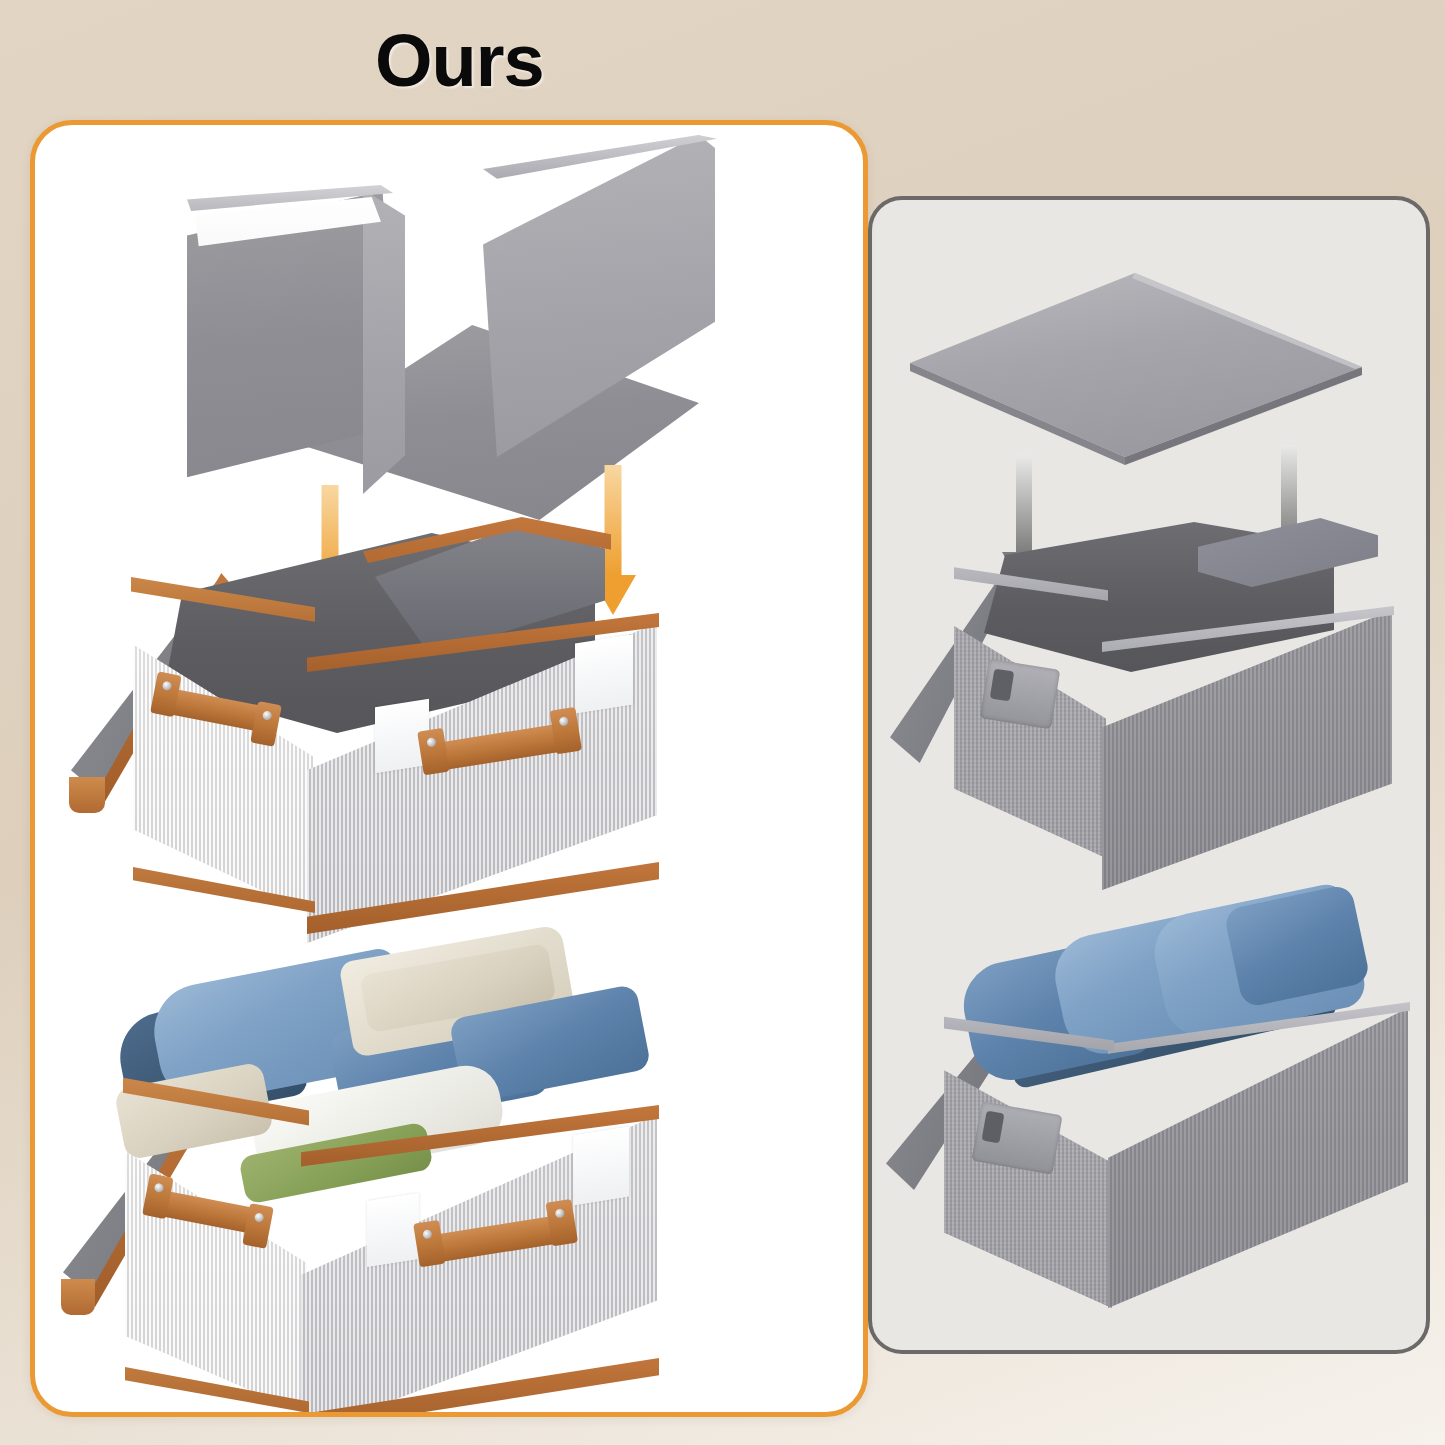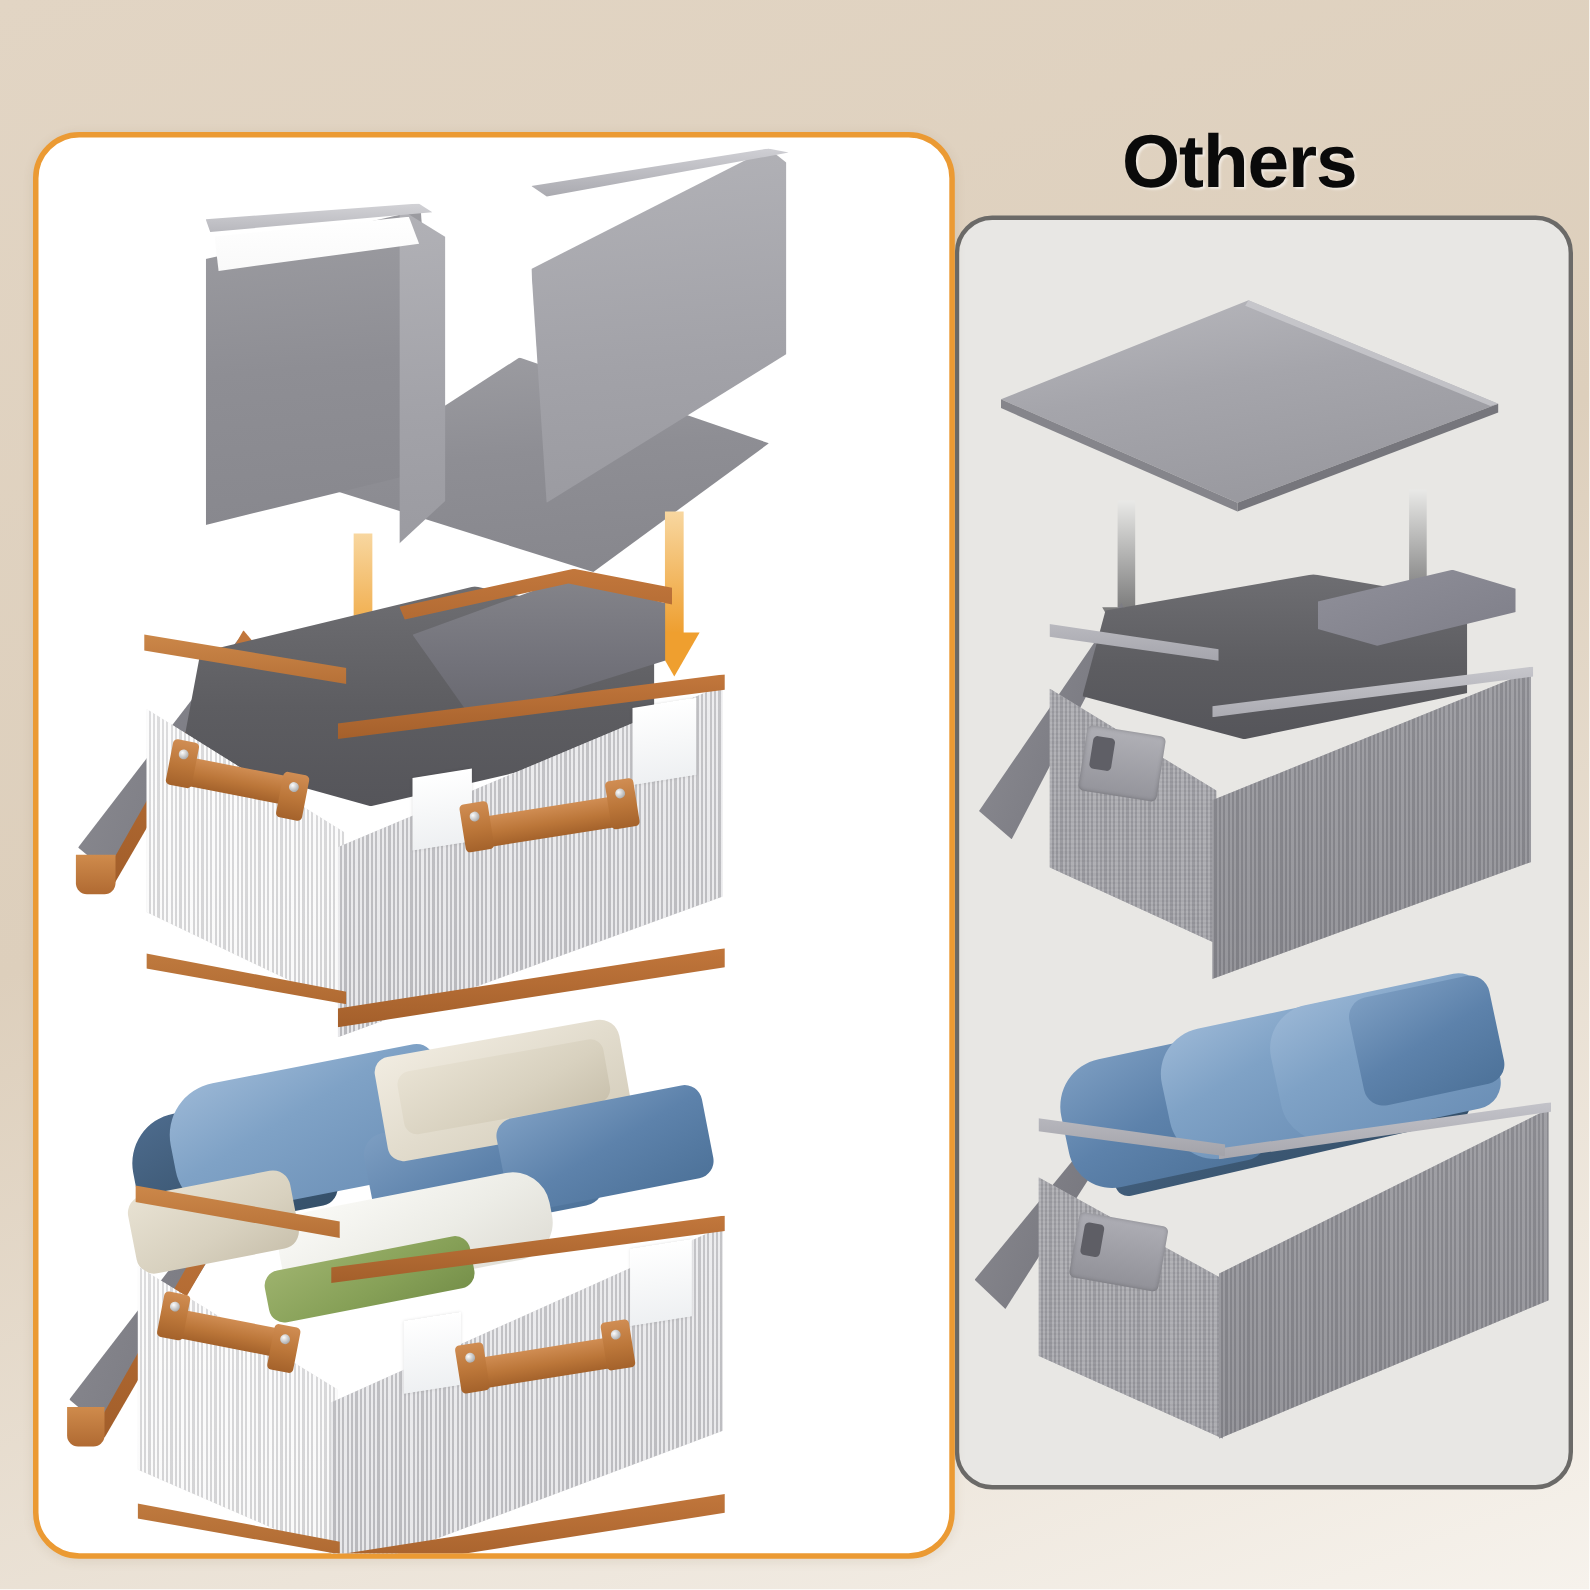--- a/index.html
+++ b/index.html
@@ -140,22 +140,22 @@
   .cream    { background: linear-gradient(160deg,#f1ece1 0%,#e2dccd 50%,#d4cdbb 100%); }
   .offwhite { background: linear-gradient(160deg,#fbfbf8 0%,#ecece6 55%,#dedcd4 100%); }
   .olive    { background: linear-gradient(160deg,#9db26d 0%,#86a057 60%,#76904a 100%); }
   .beige    { background: linear-gradient(160deg,#e8e2d3 0%,#d8d1bf 60%,#c9c1ad 100%); }
 </style>
 </head>
 <body>
 
 <div id="stage">
 
-
-  <div class="title" id="title-others">Others</div>
+  <div class="title" id="title-ours">Ours</div>
+
 
   <div class="panel" id="panel-others">
     <div class="panel-inner">
 
       <div class="scene" style="left:28px; top:55px; width:470px; height:215px;">
         <svg viewBox="0 0 470 215" width="470" height="215">
           <defs>
             <linearGradient id="bg1" x1="0" y1="0" x2="0.4" y2="1">
               <stop offset="0" stop-color="#b9b9be"></stop>
               <stop offset="0.5" stop-color="#a5a5ab"></stop>

